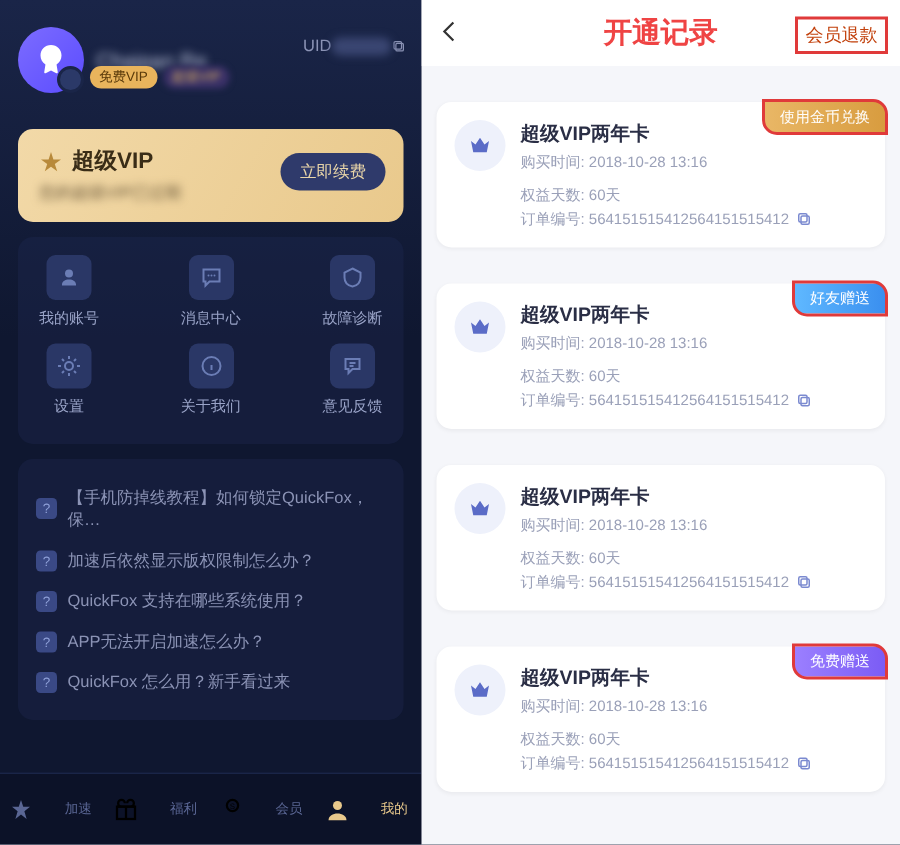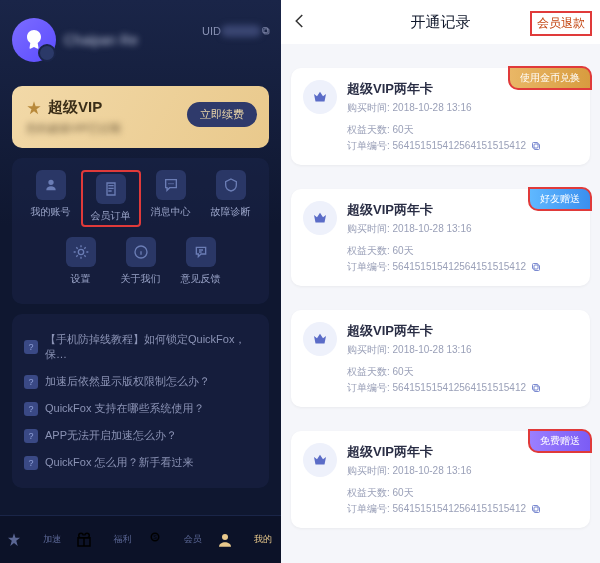--- a/index.html
+++ b/index.html
@@ -20,21 +20,21 @@
 .uid{position:absolute;right:10px;top:25px;color:#8b93b5;font-size:11px;display:flex;align-items:center;gap:0}
 .uid-blur{filter:blur(3px);background:#3a4672;border-radius:8px;width:40px;height:12px;display:inline-block}
 
 .vip-card{margin:14px 12px 10px;background:linear-gradient(120deg,#f2d9a8,#e9c98c);border-radius:10px;padding:12px 14px;position:relative}
 .vip-title{display:flex;align-items:center;gap:6px;color:#3a2d17;font-size:15px;font-weight:600}
 .vip-sub{color:#6a583b;font-size:11px;margin-top:4px}
 .vip-sub span{filter:blur(3px)}
 .vip-btn{position:absolute;right:12px;top:16px;background:#2f3a6b;color:#e9d5a8;font-size:11px;padding:5px 13px;border-radius:14px}
 
 .grid{margin:6px 12px;background:rgba(30,40,80,.4);border-radius:10px;padding:12px 4px 8px}
-.grow{display:flex;justify-content:center;margin-bottom:10px}
+.grow{display:flex;justify-content:space-between;margin-bottom:10px}
 .gcell{display:flex;flex-direction:column;align-items:center;gap:5px;width:60px}
 .ic{width:30px;height:30px;background:#2a3766;border-radius:6px;display:flex;align-items:center;justify-content:center}
 .ic svg{width:16px;height:16px;fill:#6b7db5}
 .glab{color:#9aa4c8;font-size:10px}
 .boxed{border:2px solid #e03a3a;padding:2px;border-radius:4px}
 
 .faq{margin:10px 12px;background:rgba(30,40,80,.4);border-radius:10px;padding:12px}
 .faq-h{display:flex;justify-content:space-between;align-items:center;margin-bottom:8px}
 .faq-t{color:#d5dbf0;font-size:13px}
 .faq-more{color:#6f7aa5;font-size:10px}
@@ -46,21 +46,21 @@
 .nav-ic{width:18px;height:18px;display:flex;align-items:center;justify-content:center}
 .nav-ic svg{width:18px;height:18px;fill:#5a6694}
 .nav-lab{color:#5a6694;font-size:9px}
 .nav-item.act .nav-ic svg{fill:#e9c98c}
 .nav-item.act .nav-lab{color:#e9c98c}
 
 
 .r-head{height:44px;display:flex;align-items:center;justify-content:center;position:relative;background:#fff}
 .back{position:absolute;left:10px;top:12px}
 .back svg{width:18px;height:18px;fill:#333}
-.r-title{font-size:15px;color:#0f172a;font-weight:400}
+.r-title{font-size:19px;color:#ef4444;font-weight:700}
 .refund{position:absolute;right:8px;top:11px;color:#c2410c;font-size:12px;border:2px solid #e03a3a;padding:2px 5px}
 
 .card{background:#fff;margin:24px 10px;border-radius:10px;padding:12px;position:relative;box-shadow:0 1px 3px rgba(0,0,0,.05)}
 .c-row{display:flex;gap:10px}
 .crown{width:34px;height:34px;background:#eef1fb;border-radius:50%;display:flex;align-items:center;justify-content:center;flex-shrink:0}
 .crown svg{width:18px;height:18px;fill:#5b6cc7}
 .c-body{flex:1;min-width:0}
 .c-title{color:#2a2e45;font-size:13px;font-weight:600}
 .c-meta{color:#9aa0b8;font-size:10px;margin-top:3px}
 .c-meta2{color:#9aa0b8;font-size:10px;margin-top:8px}
@@ -78,20 +78,24 @@
 
 <div class="left">
   <div class="user-row">
     <div class="avatar">
       <svg viewBox="0 0 24 24">
           <path d="M12 2C8 2 5 5 5 9c0 2.5 1.3 4.7 3.3 6l-.8 5c-.1.6.4 1 .9.8L12 19l3.6 1.8c.5.2 1-.2.9-.8l-.8-5c2-1.3 3.3-3.5 3.3-6 0-4-3-7-7-7z"></path>
         </svg>
     </div>
     <div class="uname">Chaipan Re</div>
   </div>
+  <div class="badge-row">
+    <span class="bd bd1">免费VIP</span>
+    <span class="bd bd2">超级VIP</span>
+  </div>
   <div class="uid">
     <span>UID</span>
     <span class="uid-blur"></span>
     <svg width="10" height="10" viewBox="0 0 24 24" fill="#8b93b5">
         <rect x="7" y="7" width="12" height="12" rx="2" fill="none" stroke="#8b93b5" stroke-width="2"></rect>
         <rect x="4" y="4" width="12" height="12" rx="2" fill="none" stroke="#8b93b5" stroke-width="2"></rect>
       </svg>
   </div>
 
   <div class="vip-card">
@@ -107,28 +111,20 @@
 
   <div class="grid">
     <div class="grow" id="grow1">
         <div class="gcell">
           <div class="ic">
             <svg viewBox="0 0 24 24">
               <path d="M12 12a4 4 0 100-8 4 4 0 000 8zm0 2c-4 0-7 2-7 5v1h14v-1c0-3-3-5-7-5z"></path>
             </svg>
           </div>
           <div class="glab">我的账号</div>
-        </div>
-        <div class="gcell boxed">
-          <div class="ic">
-            <svg viewBox="0 0 24 24">
-              <path d="M6 3h12v18H6z M8 7h8M8 11h8M8 15h5" fill="none" stroke="#6b7db5" stroke-width="2"></path>
-            </svg>
-          </div>
-          <div class="glab">会员订单</div>
         </div>
         <div class="gcell">
           <div class="ic">
             <svg viewBox="0 0 24 24">
               <path d="M4 4h16v12H10l-4 4V16H4z" fill="none" stroke="#6b7db5" stroke-width="2"></path>
               <circle cx="9" cy="10" r="1"></circle>
               <circle cx="12" cy="10" r="1"></circle>
               <circle cx="15" cy="10" r="1"></circle>
             </svg>
           </div>

